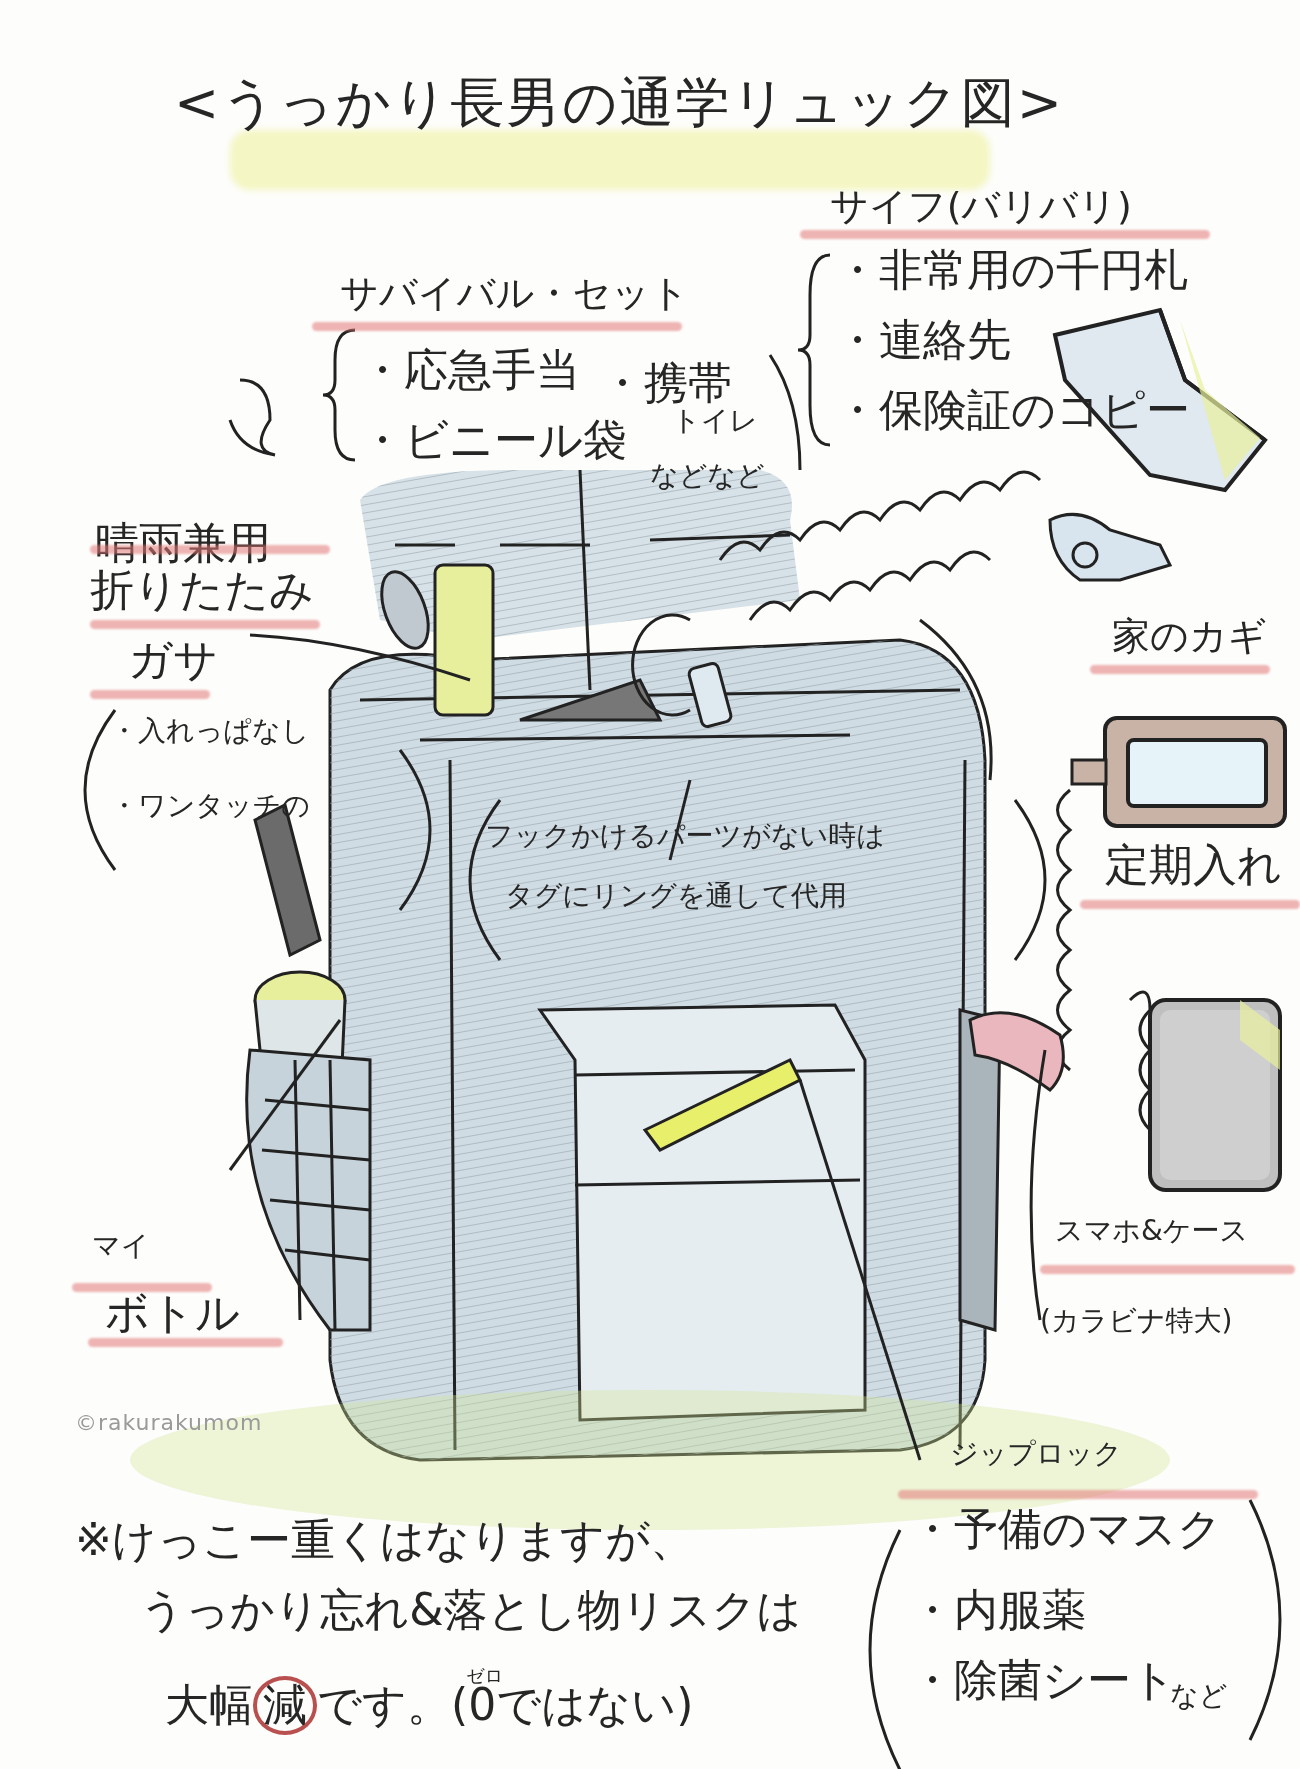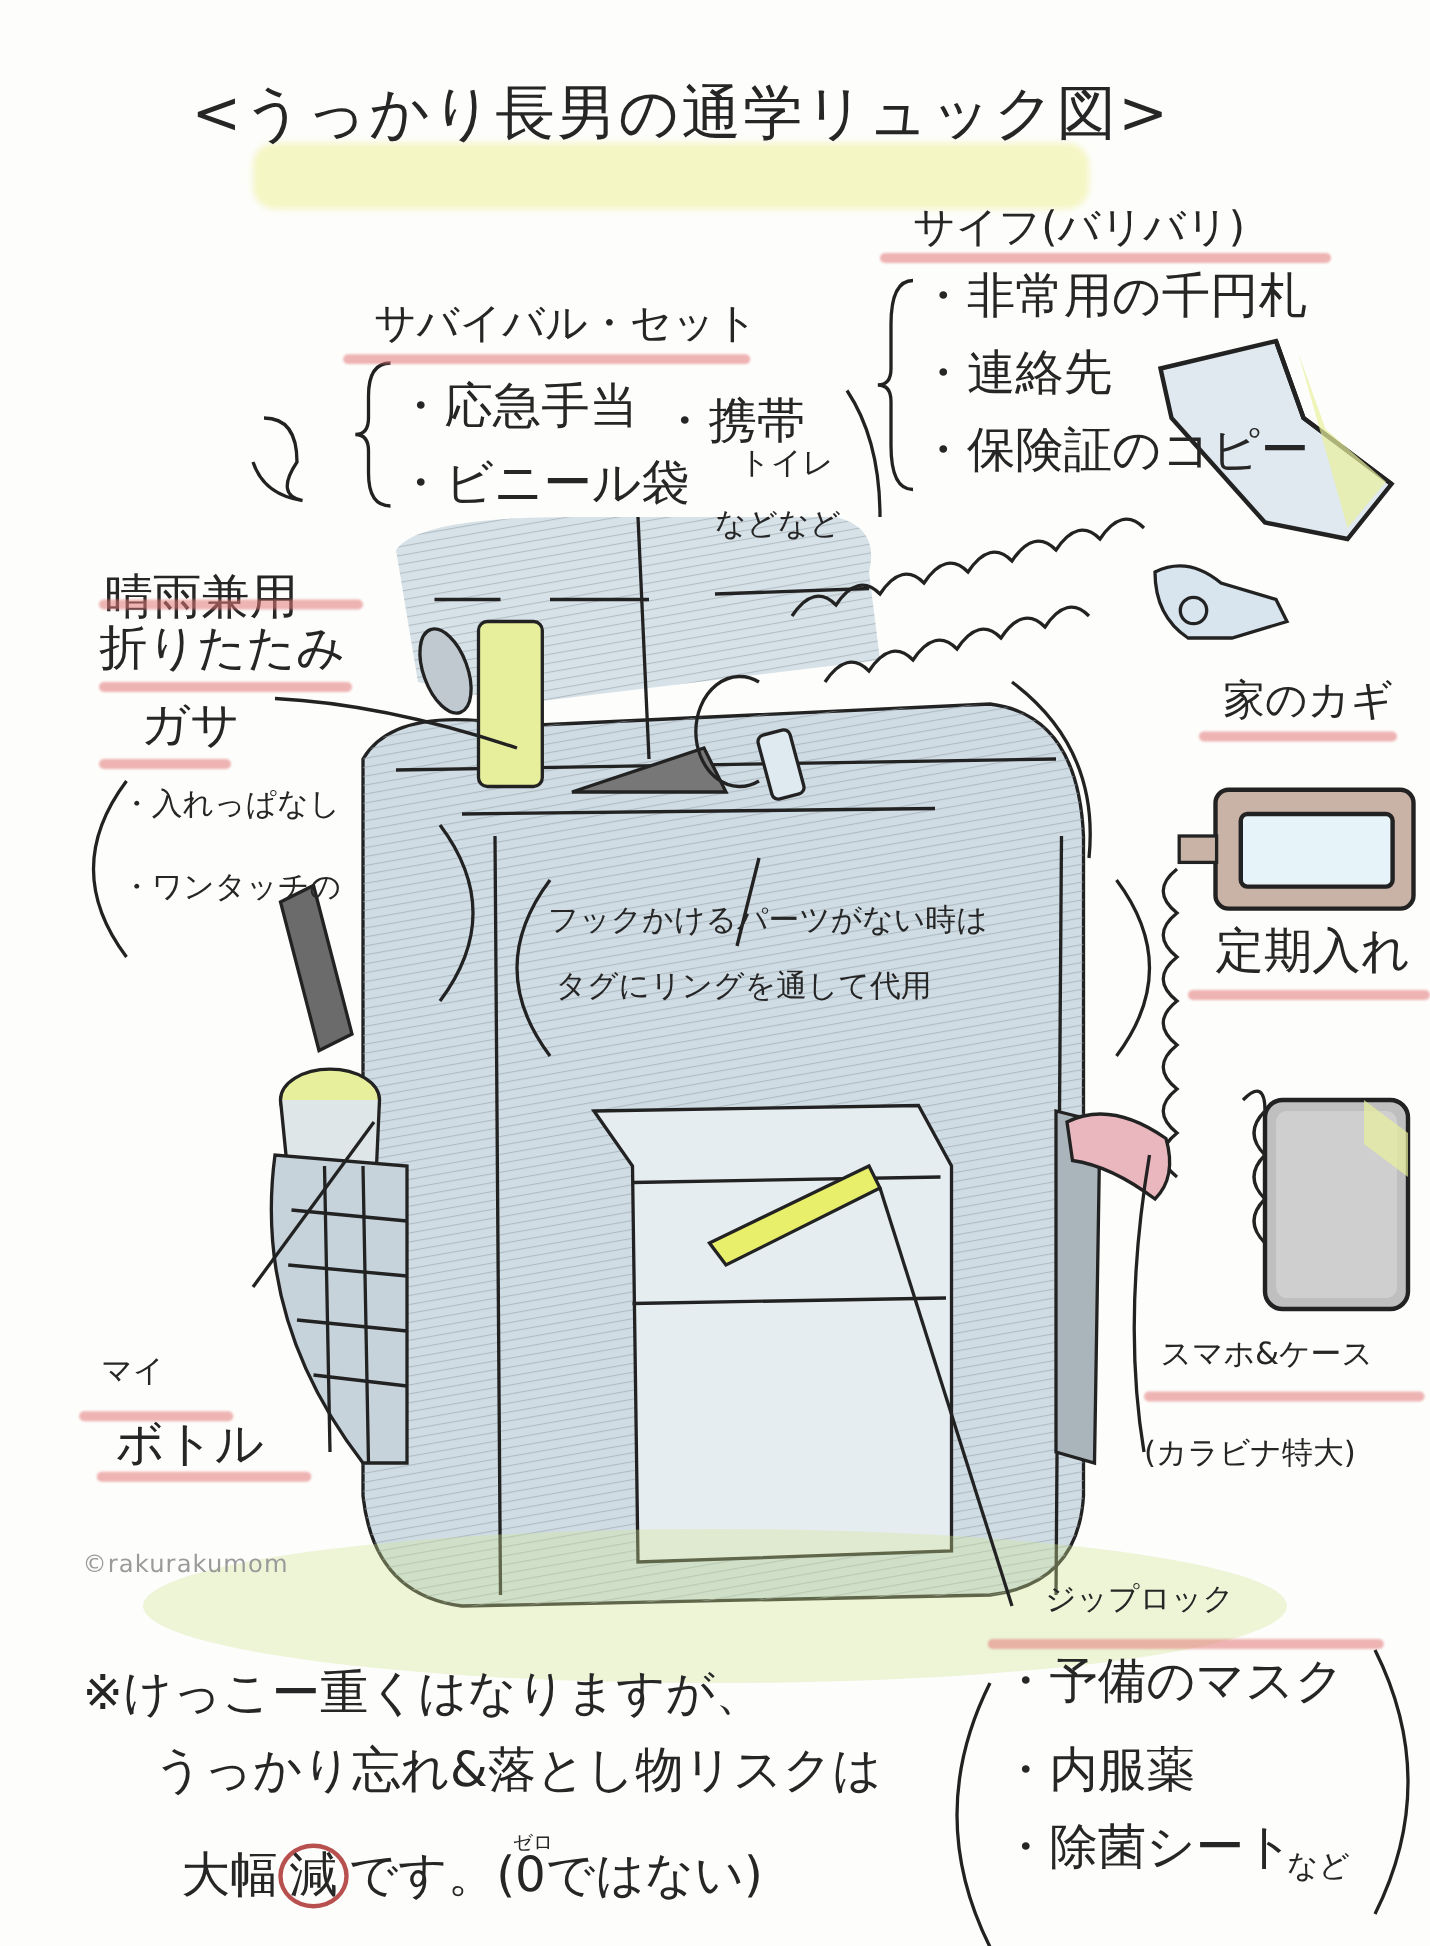--- a/index.html
+++ b/index.html
@@ -175,21 +175,21 @@
 <div class="ul" style="left:90px;top:690px;width:120px;"></div>
 <div class="txt small" style="left:110px;top:715px;">・入れっぱなし</div>
 <div class="txt small" style="left:110px;top:790px;">・ワンタッチの</div>
 
 <div class="txt h2" style="left:1112px;top:615px;">家のカギ</div>
 <div class="ul" style="left:1090px;top:665px;width:180px;"></div>
 
 <div class="txt item" style="left:1105px;top:840px;">定期入れ</div>
 <div class="ul" style="left:1080px;top:900px;width:220px;"></div>
 
-<div class="txt small" style="left:485px;top:820px;margin-left:13px;">フックかけるパーツがない時は</div>
+<div class="txt small" style="left:485px;top:820px;">フックかけるパーツがない時は</div>
 <div class="txt small" style="left:505px;top:880px;">タグにリングを通して代用</div>
 
 <div class="txt small" style="left:1055px;top:1215px;">スマホ&amp;ケース</div>
 <div class="ul" style="left:1040px;top:1265px;width:255px;"></div>
 <div class="txt small" style="left:1040px;top:1305px;">(カラビナ特大)</div>
 
 <div class="txt small" style="left:92px;top:1230px;">マイ</div>
 <div class="ul" style="left:72px;top:1283px;width:140px;"></div>
 <div class="txt item" style="left:105px;top:1288px;">ボトル</div>
 <div class="ul" style="left:88px;top:1338px;width:195px;"></div>

